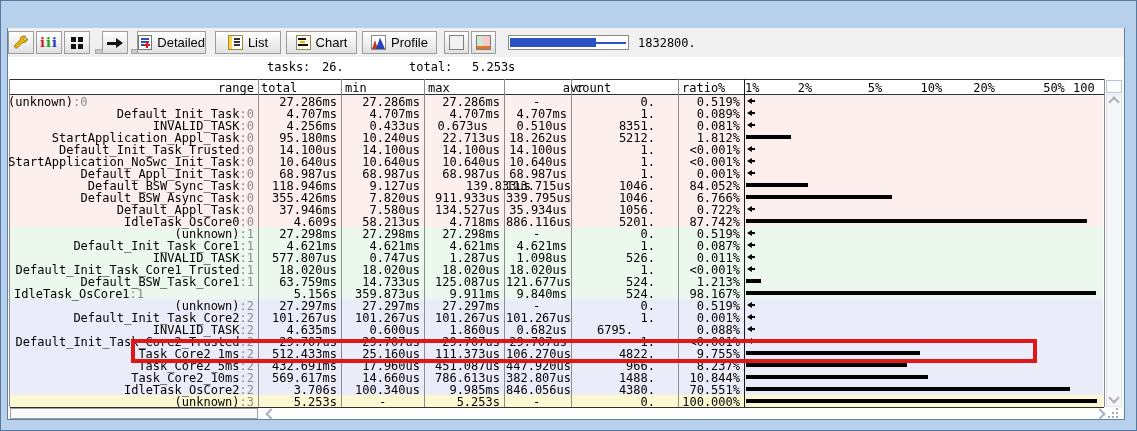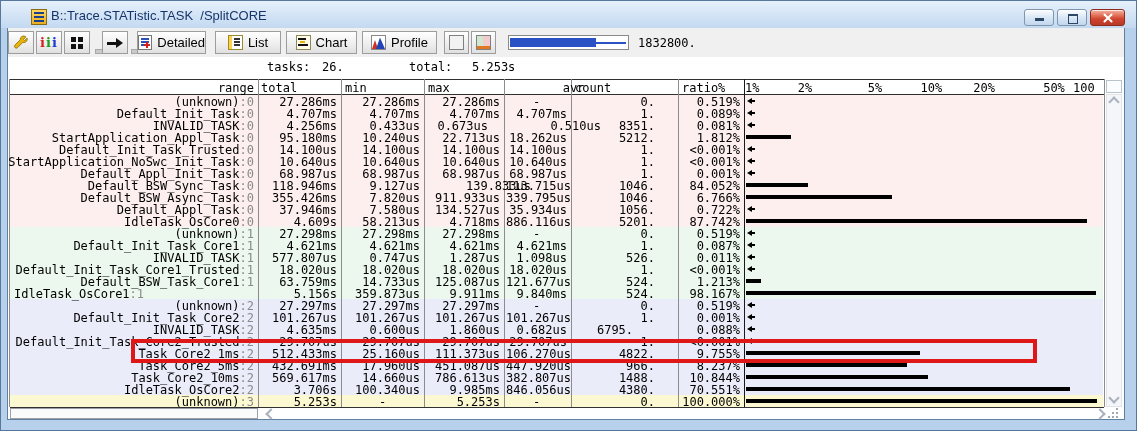--- a/index.html
+++ b/index.html
@@ -98,38 +98,20 @@
   #range-footer{position:absolute;left:10px;top:408px;width:248px;height:11px;background:#fbfbfb;
                 border:1px solid #9aa0a6;box-sizing:border-box;z-index:4;}
   #grip{position:absolute;left:1116px;top:408px;width:2px;height:2px;background:#a0a8b2;z-index:6;
         box-shadow:0 4px 0 #a0a8b2,-4px 4px 0 #a0a8b2,0 8px 0 #a0a8b2,-4px 8px 0 #a0a8b2,-8px 8px 0 #a0a8b2;}
 </style>
 </head>
 <body>
 
 <div id="screen">
 
-  <div id="titlebar">
-    <div id="win-icon">
-      <span class="bar" style="top:2px"></span>
-      <span class="bar" style="top:6px"></span>
-      <span class="bar" style="top:10px"></span>
-    </div>
-    <div id="title-text">B::Trace.STATistic.TASK  /SplitCORE</div>
-    <div class="wbtn blue" id="btn-min">
-        <span class="g-min"></span>
-      </div>
-    <div class="wbtn blue" id="btn-max">
-        <span class="g-max"></span>
-      </div>
-    <div class="wbtn" id="btn-close">
-        <span class="g-x1"></span>
-        <span class="g-x2"></span>
-      </div>
-  </div>
 
   <div id="client"></div>
   <div id="toolbar"></div>
 
   <div class="tbtn" style="left:8px;width:26px;">
     <svg width="16" height="16" viewBox="0 0 16 16">
       <path d="M12.9 1.9 L10.4 4.4 L11.6 5.6 L14.1 3.1 A3.4 3.4 0 0 1 9.8 7.4 L4.6 12.6 A1.8 1.8 0 0 1 2 10 L7.2 4.8 A3.4 3.4 0 0 1 12.9 1.9 Z" fill="#e8b20a" stroke="#8a6d00" stroke-width="0.8"></path>
     </svg>
   </div>
   <div class="tbtn iii" style="left:36px;width:26px;">
@@ -254,21 +236,21 @@
       <div class="hcell" style="left: 506px; width: 61px; top: 81px; text-align: center; margin-left: 37px;">avr</div>
       <div class="hcell" style="left: 575px; width: 80px; top: 81px; text-align: left;">count</div>
       <div class="hcell" style="left: 682px; width: 58px; top: 81px; text-align: left;">ratio%</div>
       <div class="hcell" style="left: 745px; top: 81px;">1%</div>
       <div class="hcell" style="left: 797.831px; top: 81px;">2%</div>
       <div class="hcell" style="left: 867.669px; top: 81px;">5%</div>
       <div class="hcell" style="left: 920.5px; top: 81px;">10%</div>
       <div class="hcell" style="left: 973.331px; top: 81px;">20%</div>
       <div class="hcell" style="left: 1043.17px; top: 81px;">50%</div>
       <div class="hcell" style="left: 1073px; top: 81px;">100</div>
-      <div class="cell" style="left: 8px; width: 246px; top: 95px; text-align: right;"><span>(unknown)</span><span class="core">:0</span></div>
+      <div class="cell" style="left: 8px; width: 246px; top: 95px; text-align: left;"><span>(unknown)</span><span class="core">:0</span></div>
       <div class="cell" style="left: 261px; width: 76px; top: 95px; text-align: right;">27.286ms</div>
       <div class="cell" style="left: 345px; width: 75px; top: 95px; text-align: right;">27.286ms</div>
       <div class="cell" style="left: 428px; width: 72px; top: 95px; text-align: right;">27.286ms</div>
       <div class="cell" style="left: 506px; width: 61px; top: 95px; text-align: center;">-</div>
       <div class="cell" style="left: 575px; width: 80px; top: 95px; text-align: right;">0.</div>
       <div class="cell" style="left: 682px; width: 58px; top: 95px; text-align: right;">0.519%</div>
       <div class="marker" style="left: 747px; top: 98px;">
         <div class="tri"></div>
         <div class="tail"></div>
       </div>
@@ -280,21 +262,21 @@
       <div class="cell" style="left: 575px; width: 80px; top: 107px; text-align: right;">1.</div>
       <div class="cell" style="left: 682px; width: 58px; top: 107px; text-align: right;">0.089%</div>
       <div class="marker" style="left: 747px; top: 110px;">
         <div class="tri"></div>
         <div class="tail"></div>
       </div>
       <div class="cell" style="left: 8px; width: 246px; top: 119px; text-align: right;"><span>INVALID_TASK</span><span class="core">:0</span></div>
       <div class="cell" style="left: 261px; width: 76px; top: 119px; text-align: right;">4.256ms</div>
       <div class="cell" style="left: 345px; width: 75px; top: 119px; text-align: right;">0.433us</div>
       <div class="cell" style="left: 416px; width: 72px; top: 119px; text-align: right;">0.673us</div>
-      <div class="cell" style="left: 506px; width: 61px; top: 119px; text-align: right; margin-left: 34px;">0.510us</div>
+      <div class="cell" style="left: 506px; width: 61px; top: 119px; text-align: right;">0.510us</div>
       <div class="cell" style="left: 575px; width: 80px; top: 119px; text-align: right;">8351.</div>
       <div class="cell" style="left: 682px; width: 58px; top: 119px; text-align: right;">0.081%</div>
       <div class="marker" style="left: 747px; top: 122px;">
         <div class="tri"></div>
         <div class="tail"></div>
       </div>
       <div class="cell" style="left: 8px; width: 246px; top: 131px; text-align: right;"><span>StartApplication_Appl_Task</span><span class="core">:0</span></div>
       <div class="cell" style="left: 261px; width: 76px; top: 131px; text-align: right;">95.180ms</div>
       <div class="cell" style="left: 345px; width: 75px; top: 131px; text-align: right;">10.240us</div>
       <div class="cell" style="left: 428px; width: 72px; top: 131px; text-align: right;">22.713us</div>

